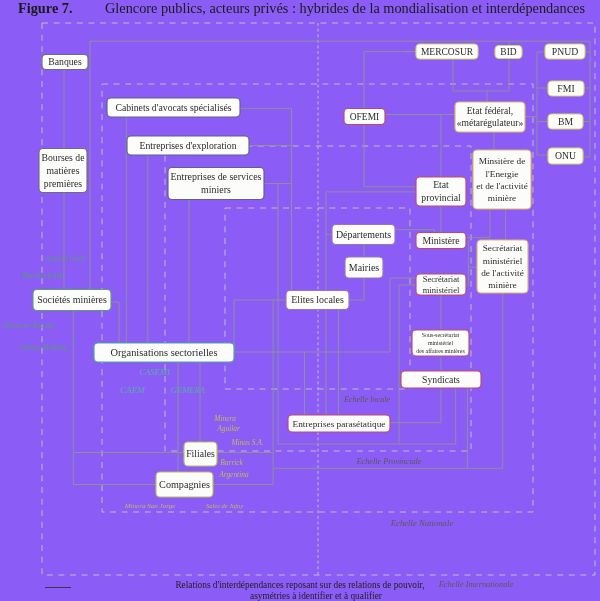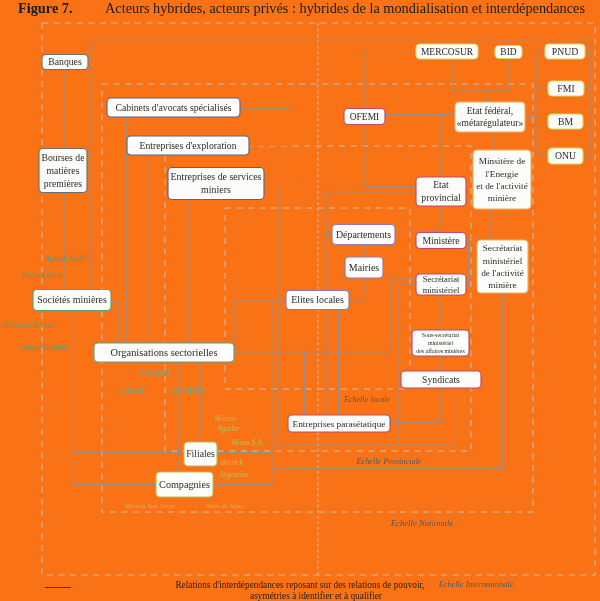--- a/index.html
+++ b/index.html
@@ -1,31 +1,31 @@
 <!DOCTYPE html>
 <html><head>
 <meta charset="utf-8">
 <style>
   html,body{margin:0;padding:0;background:#ffffff;}
   body{width:600px;height:601px;overflow:hidden;font-family:"Liberation Serif","DejaVu Serif",serif;}
-  #page{position:relative;width:600px;height:601px;background:#f97316;}
+  #page{position:relative;width:600px;height:601px;background:#8b5cf6;}
   .cap-num{position:absolute;left:18px;top:0px;font-weight:bold;font-size:14.3px;color:#1b1b1b;}
   .cap-txt{position:absolute;left:105px;top:0px;font-size:14.3px;color:#1b1b1b;white-space:nowrap;}
   svg.diagram{position:absolute;left:0;top:0;}
   .boxtext{fill:#2d2d2d;text-anchor:middle;font-family:"Liberation Serif","DejaVu Serif",serif;}
   .anno{text-anchor:start;font-style:italic;font-family:"Liberation Serif","DejaVu Serif",serif;}
   .scale-lbl{font-style:italic;fill:#59595b;text-anchor:middle;font-family:"Liberation Serif","DejaVu Serif",serif;}
   .legtxt{position:absolute;font-size:9.3px;color:#1f1f1f;text-align:center;width:600px;}
 </style>
 </head>
 <body>
 
 <div id="page">
   <div class="cap-num">Figure 7.</div>
-  <div class="cap-txt">Acteurs hybrides, acteurs privés : hybrides de la mondialisation et interdépendances</div>
+  <div class="cap-txt">Glencore publics, acteurs privés : hybrides de la mondialisation et interdépendances</div>
   <svg class="diagram" width="600" height="601" viewBox="0 0 600 601">
     <g id="scales">
         <line x1="318" y1="23" x2="318" y2="575" stroke="#c2c2c2" stroke-width="0.95" stroke-dasharray="3 2.6"></line>
         <rect x="225" y="208" width="185" height="181" fill="none" stroke="#c2c2c2" stroke-width="0.95" stroke-dasharray="6 5.6"></rect>
         <rect x="165" y="146" width="306" height="305" fill="none" stroke="#c2c2c2" stroke-width="0.95" stroke-dasharray="6 5.6"></rect>
         <rect x="102" y="84" width="431" height="428" fill="none" stroke="#c2c2c2" stroke-width="0.95" stroke-dasharray="6 5.6"></rect>
         <rect x="42" y="23" width="553" height="552" fill="none" stroke="#c2c2c2" stroke-width="0.95" stroke-dasharray="6 5.6"></rect>
       </g>
     <g id="conns">
         <polyline points="64,69.5 64,148.5" fill="none" stroke="#8f9194" stroke-width="0.95"></polyline>

